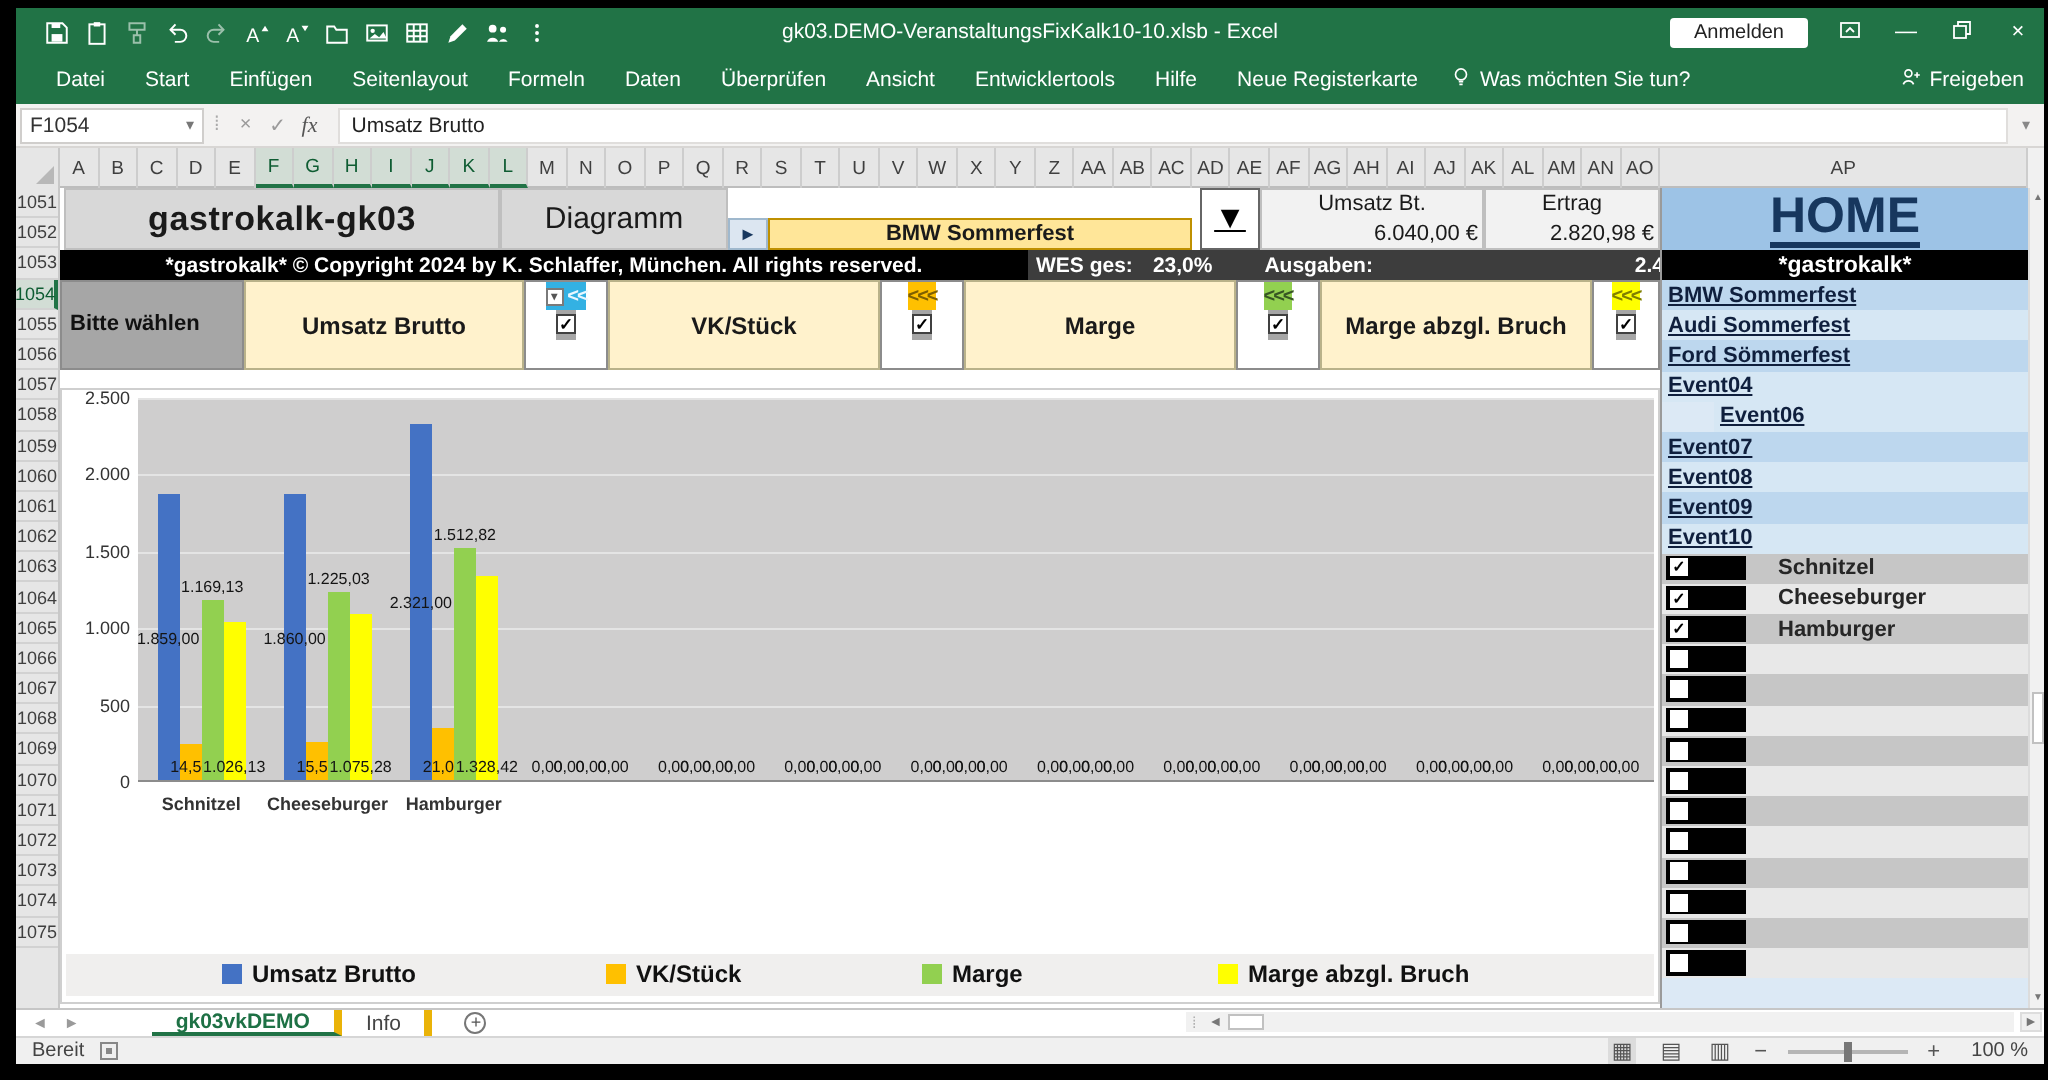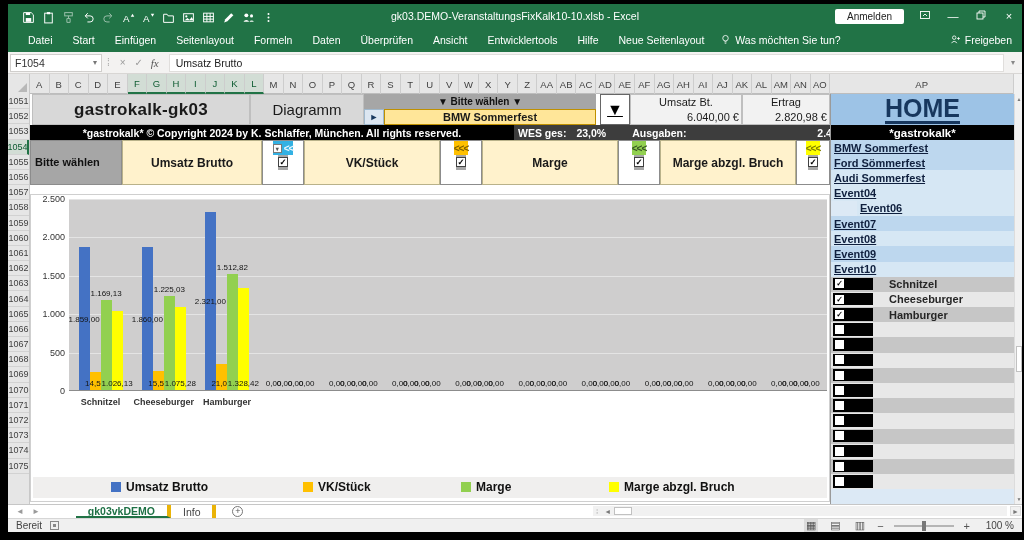--- a/index.html
+++ b/index.html
@@ -255,21 +255,21 @@
         <div class="rtab">Datei</div>
         <div class="rtab">Start</div>
         <div class="rtab">Einfügen</div>
         <div class="rtab">Seitenlayout</div>
         <div class="rtab">Formeln</div>
         <div class="rtab">Daten</div>
         <div class="rtab">Überprüfen</div>
         <div class="rtab">Ansicht</div>
         <div class="rtab">Entwicklertools</div>
         <div class="rtab">Hilfe</div>
-        <div class="rtab">Neue Seitenlayout</div>
+        <div class="rtab">Neue Registerkarte</div>
       </div>
     <div class="searchbit">
       <span><svg viewBox="0 0 12 12">
             <circle cx="6" cy="4.6" r="3" fill="none" stroke="#fff" stroke-width=".9"></circle>
             <path d="M4.8 8.5h2.4M5.1 10h1.8" stroke="#fff" stroke-width=".9"></path>
           </svg></span>
       <span>Was möchten Sie tun?</span>
     </div>
     <div class="share">
       <span><svg viewBox="0 0 12 12">
@@ -369,21 +369,20 @@
         <div class="rowh">1070</div>
         <div class="rowh">1071</div>
         <div class="rowh">1072</div>
         <div class="rowh">1073</div>
         <div class="rowh">1074</div>
         <div class="rowh">1075</div>
       </div>
 
     <div class="cell cell-title">gastrokalk-gk03</div>
     <div class="cell cell-diagramm">Diagramm</div>
-    <div class="cell picker-header">▼  Bitte wählen  ▼</div>
     <div class="cell picker-play">►</div>
     <div class="cell picker-value">BMW Sommerfest</div>
     <div class="cell nav-down">▼</div>
     <div class="cell cell-kpi kpi-umsatz">
       <span class="klabel">Umsatz Bt.</span>
       <span class="kvalue">6.040,00 €</span>
     </div>
     <div class="cell cell-kpi kpi-ertrag">
       <span class="klabel">Ertrag</span>
       <span class="kvalue">2.820,98 €</span>
@@ -549,25 +548,25 @@
 
     <div id="sidebar">
       <div class="home">
           <span>HOME</span>
         </div>
       <div class="brand">*gastrokalk*</div>
       <div id="events">
           <div class="event" style="background: rgb(189, 215, 238);">
             <span>BMW Sommerfest</span>
           </div>
+          <div class="event" style="background: rgb(214, 231, 244);">
+            <span>Audi Sommerfest</span>
+          </div>
           <div class="event" style="background: rgb(189, 215, 238);">
             <span>Ford Sömmerfest</span>
-          </div>
-          <div class="event" style="background: rgb(214, 231, 244);">
-            <span>Audi Sommerfest</span>
           </div>
           <div class="event" style="background: rgb(214, 231, 244);">
             <span>Event04</span>
           </div>
           <div class="event" style="background: rgb(214, 231, 244); margin-left: 26px;">
             <span>Event06</span>
           </div>
           <div class="event" style="background: rgb(189, 215, 238);">
             <span>Event07</span>
           </div>

